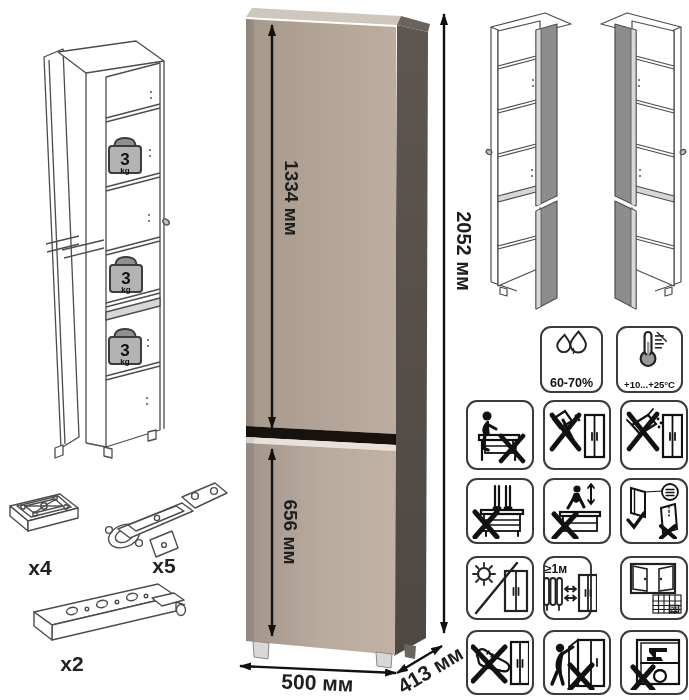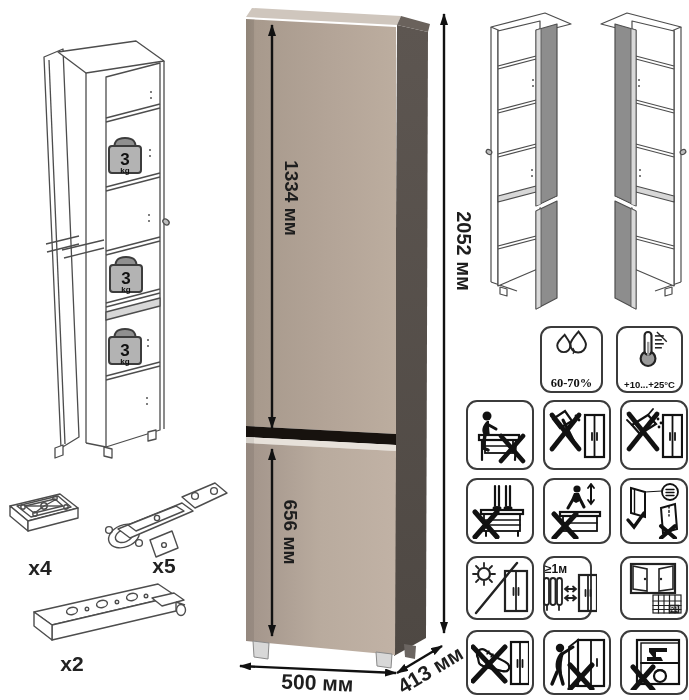--- a/index.html
+++ b/index.html
@@ -7,21 +7,21 @@
     position:relative;width:689px;height:700px;background:#ffffff;
     font-family:"Liberation Sans",sans-serif;overflow:hidden;
   }
   .layer{position:absolute;}
   .icon-box{
     position:absolute;background:#fff;border:2.5px solid #3b3b3b;border-radius:11px;
     box-sizing:border-box;display:flex;flex-direction:column;align-items:center;justify-content:center;
     padding:2px;
   }
   .icon-label{font-weight:bold;color:#111;line-height:1;white-space:nowrap;}
-  .lbl-humidity{font-size:12.5px;margin-top:17px;font-family:Liberation Serif, serif;}
+  .lbl-humidity{font-size:12.5px;margin-top:17px;}
   .lbl-temp{font-size:9.5px;margin-top:12px;}
   svg text{font-family:"Liberation Sans",sans-serif;}
 </style>
 </head>
 <body>
 
 <div class="canvas">
 
   <svg class="layer" style="left:0;top:0" width="240" height="480" viewBox="0 0 240 480">
     <g fill="none" stroke="#4d4d4d" stroke-width="1.3" stroke-linejoin="round">

